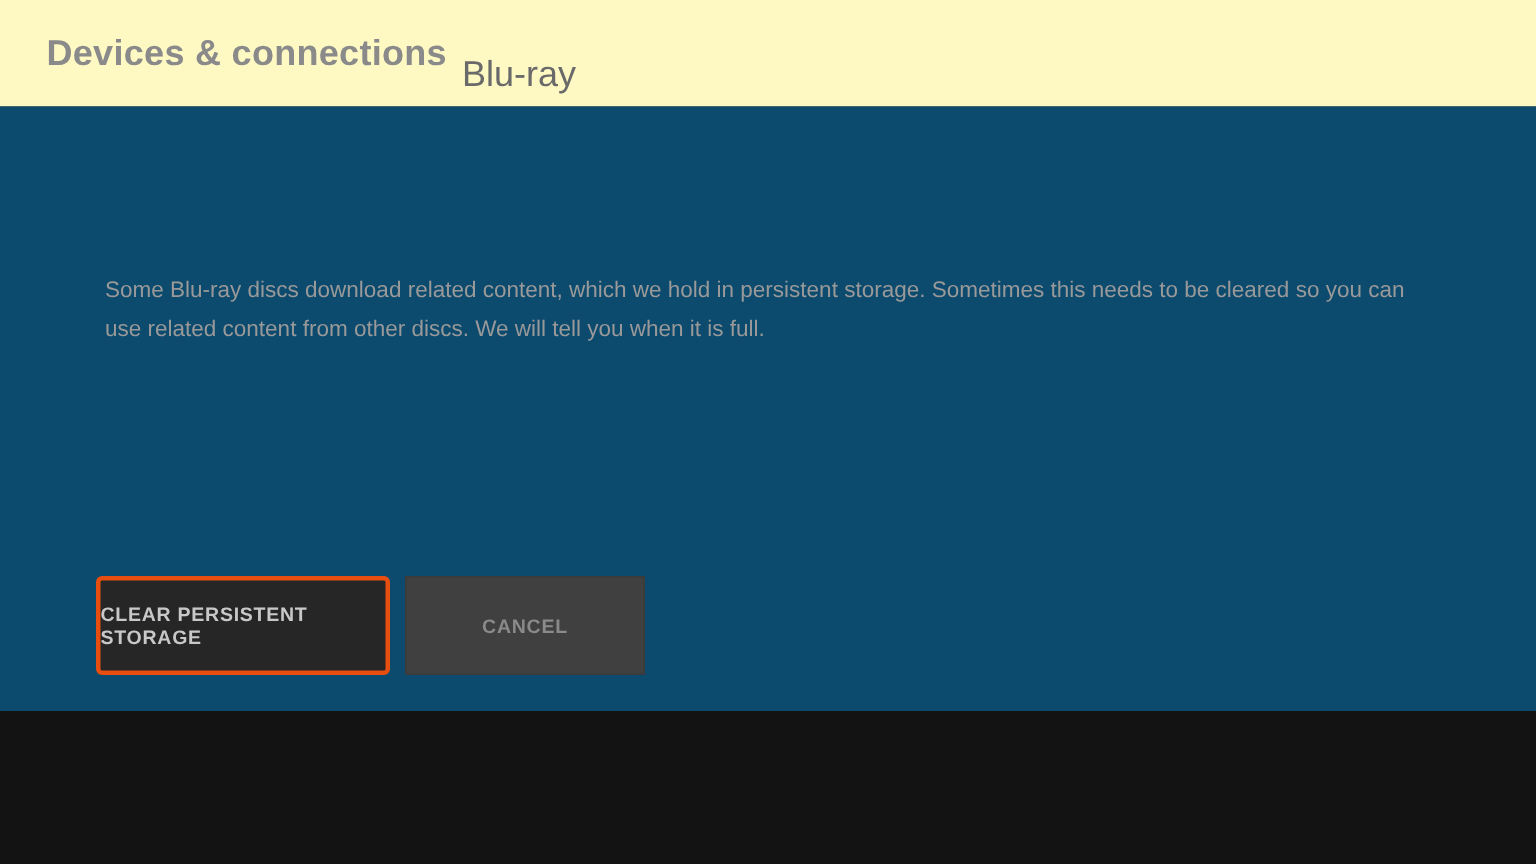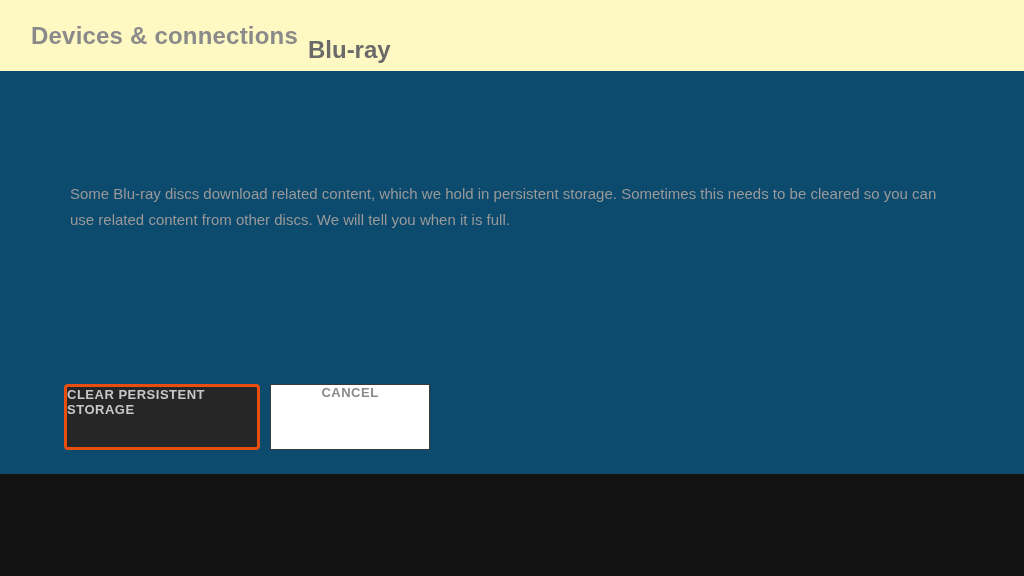--- a/index.html
+++ b/index.html
@@ -23,21 +23,21 @@
       padding-left: 31px;
     }
     .header-title {
       font-size: 24px;
       font-weight: 600;
       color: #8a8a8a;
       letter-spacing: 0.2px;
     }
     .header-subtitle {
       font-size: 24px;
-      font-weight: 700;
+      font-weight: 400;
       color: #6a6a6a;
       margin-left: 10px;
       margin-top: 28px;
     }
     .content {
       padding: 110px 70px 0 70px;
       background: #0c4a6e;
       height: 403px;
     }
     .description {
@@ -49,38 +49,39 @@
     .button-row {
       position: absolute;
       left: 64px;
       top: 384px;
       display: flex;
       gap: 10px;
     }
     .btn {
       height: 66px;
       display: flex;
+      align-items: center;
       justify-content: center;
       font-size: 13px;
       font-weight: 700;
       letter-spacing: 0.5px;
       cursor: pointer;
       user-select: none;
       text-transform: uppercase;
     }
     .btn-primary {
       width: 196px;
       background: #262626;
       border: 3px solid #e84e10;
       border-radius: 4px;
       color: #c8c8c8;
     }
     .btn-secondary {
       width: 160px;
-      background: #ffffff;
+      background: #404040;
       border: 1px solid #3a3a3a;
       color: #8a8a8a;
     }
     .bottom-band {
       position: absolute;
       left: 0;
       top: 474px;
       width: 1024px;
       height: 102px;
       background: #131313;

